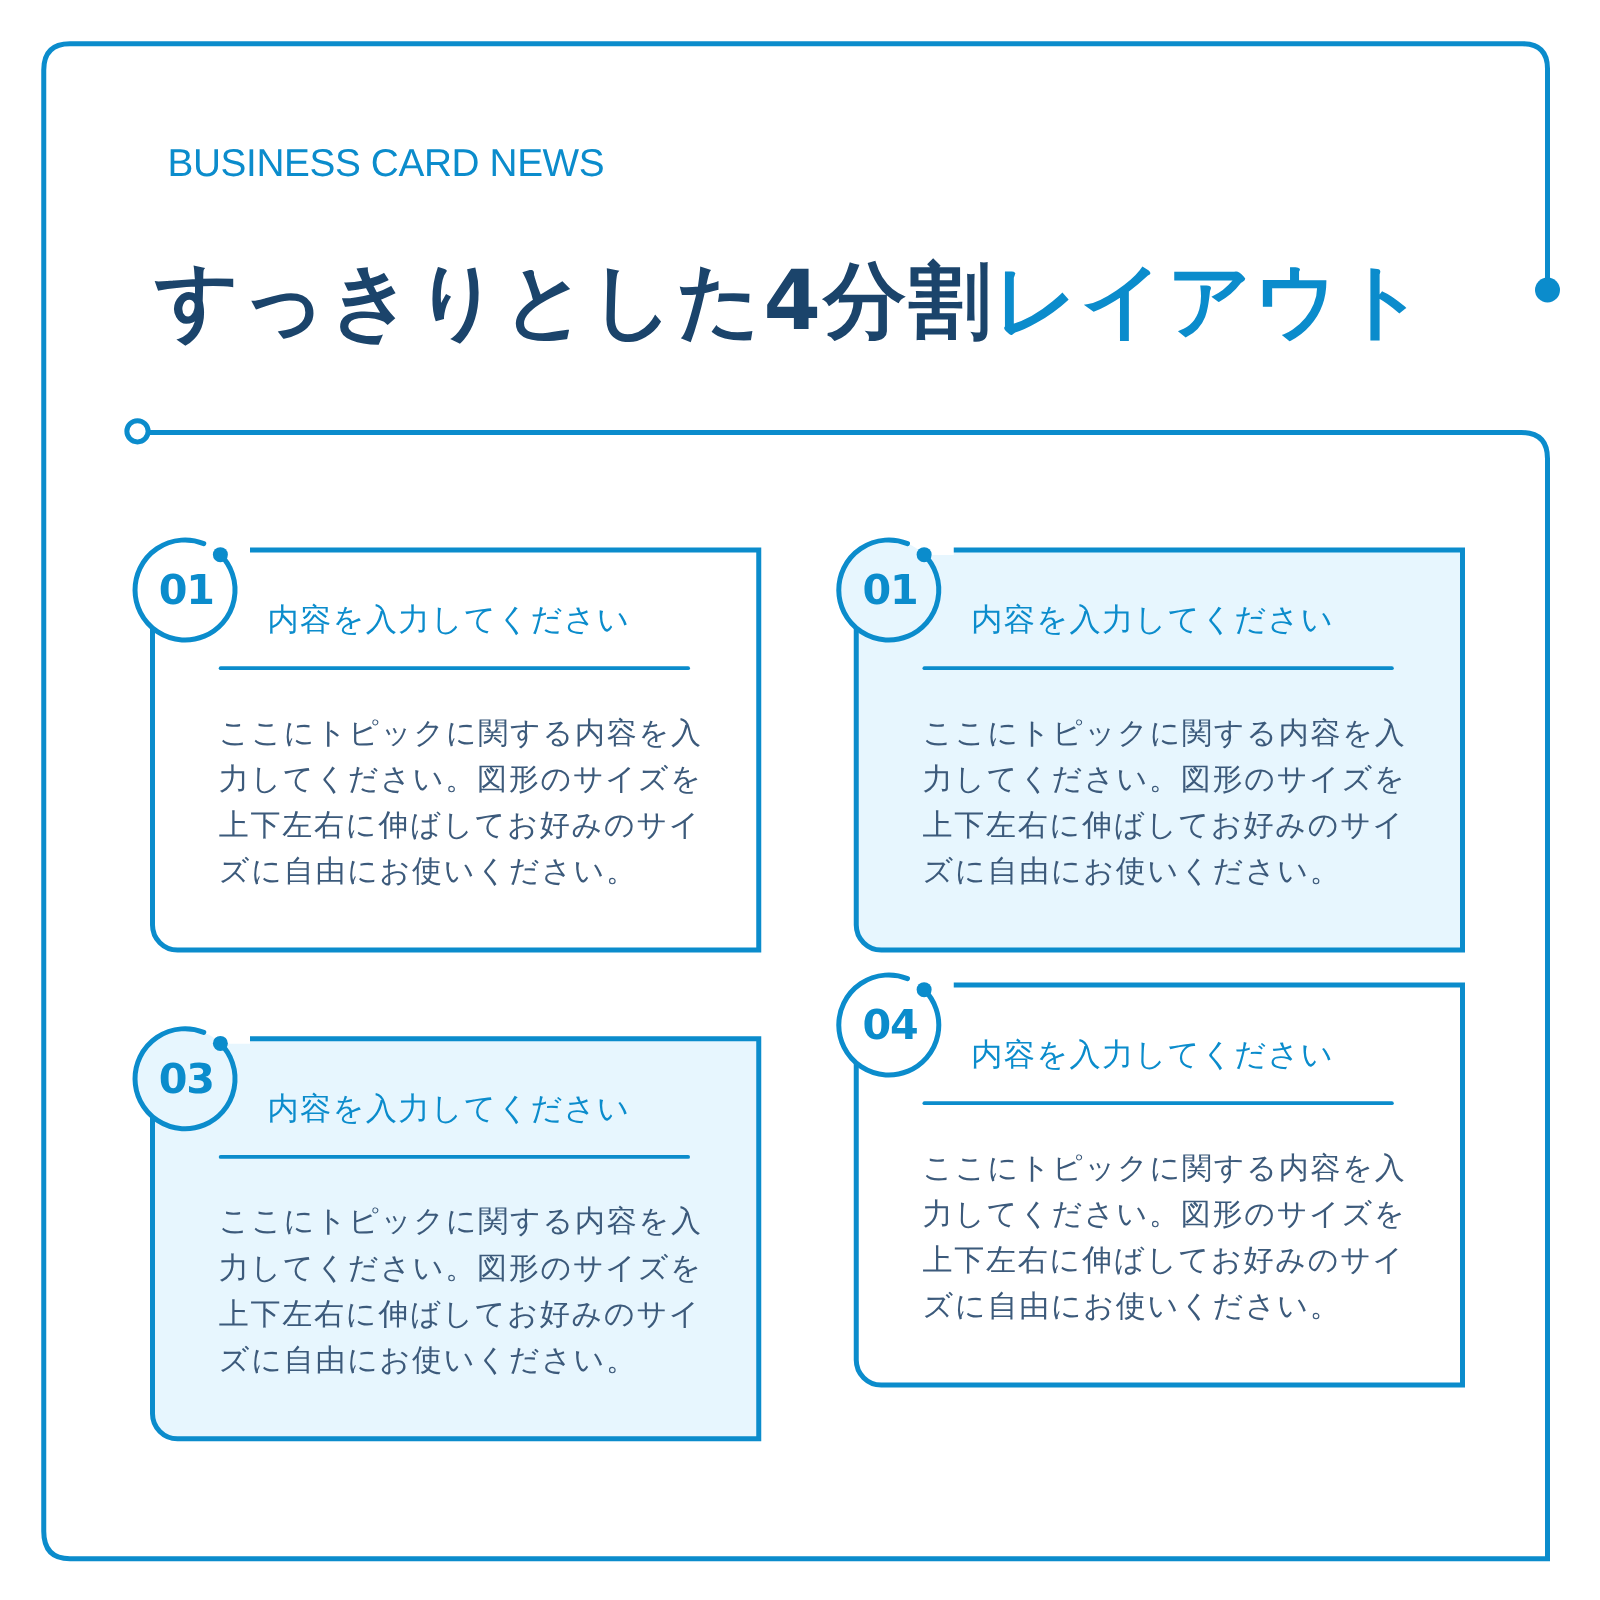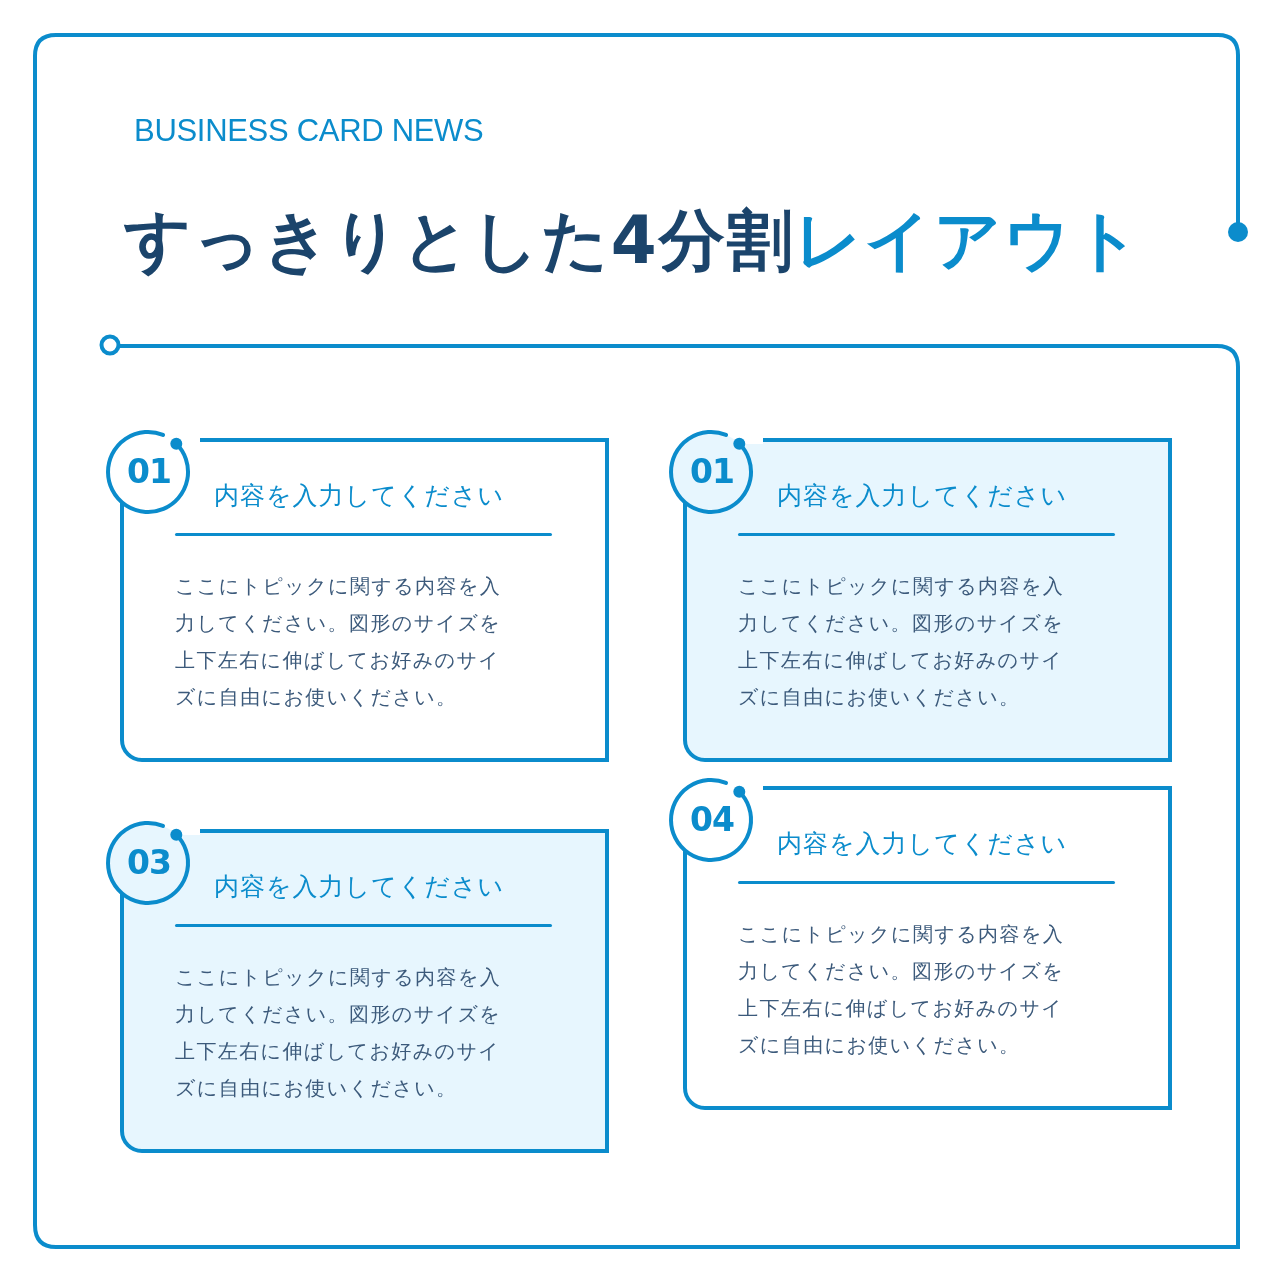--- a/index.html
+++ b/index.html
@@ -47,21 +47,21 @@
   .card .heading {
     position: absolute; left: 94px; top: 40px; white-space: nowrap;
     font-size: 25px; line-height: 36px; color: #0b8ccc; letter-spacing: 1px;
   }
   .card .rule {
     position: absolute; left: 55px; top: 95px; width: 377px; height: 3px;
     background: #0b8ccc; border-radius: 2px;
   }
   .card .body {
     position: absolute; left: 55px; top: 130px; width: 410px;
-    font-size: 20px; line-height: 37px; color: #3c5a7b; letter-spacing: 1.4px;
+    font-size: 24px; line-height: 37px; color: #3c5a7b; letter-spacing: 1.4px;
   }
   .card .body span { display: block; white-space: nowrap; }
 </style>
 </head>
 <body>
 
 <svg class="deco" viewBox="0 0 1280 1280" xmlns="http://www.w3.org/2000/svg">
 
   <path d="M 1238 232 L 1238 55 Q 1238 35 1218 35 L 56 35 Q 35 35 35 56 L 35 1225 Q 35 1247 56 1247 L 1238 1247 L 1238 367 Q 1238 346 1217 346 L 119 346" fill="none" stroke="#0b8ccc" stroke-width="4"></path>
   <circle cx="1238" cy="232" r="10" fill="#0b8ccc"></circle>

